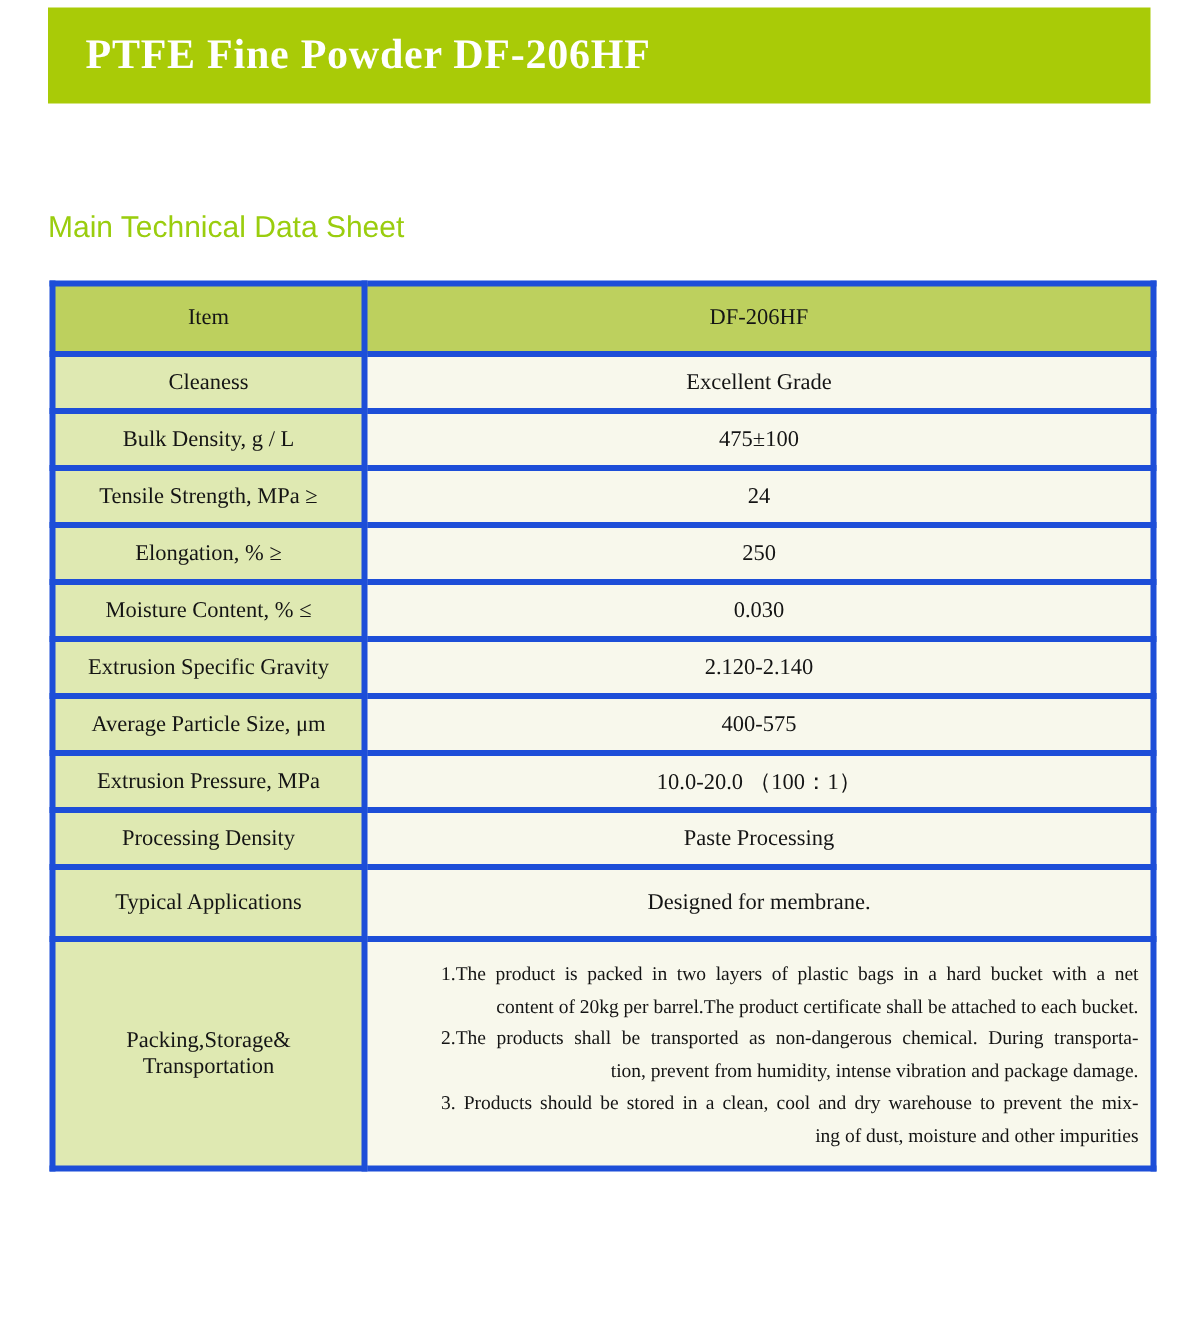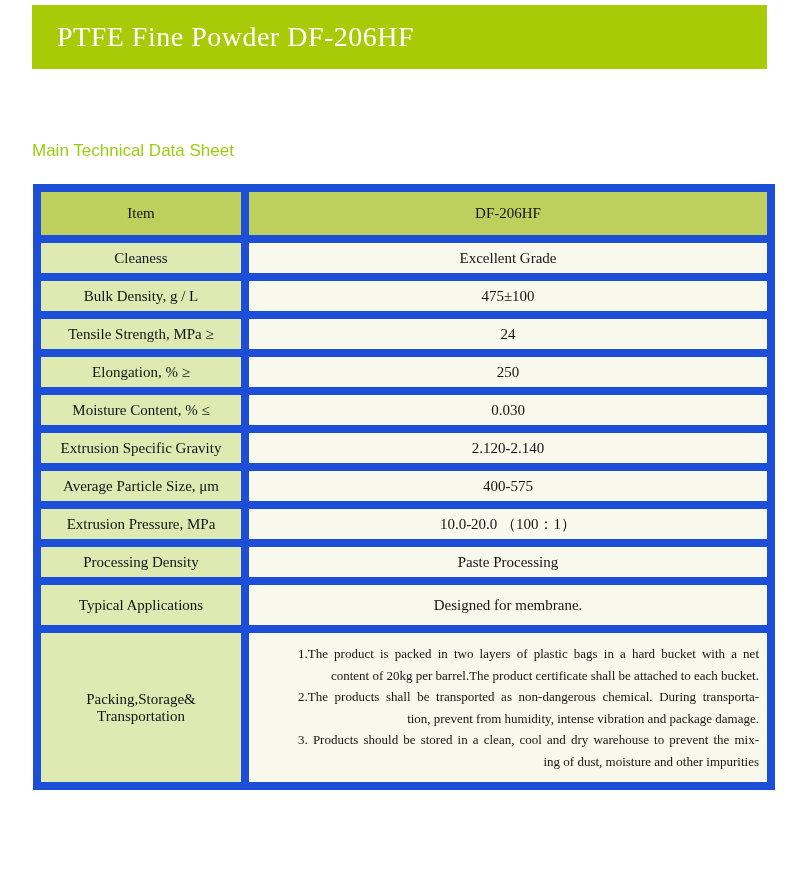--- a/index.html
+++ b/index.html
@@ -19,41 +19,41 @@
   .banner {
     margin: 5px 0 0 32px;
     width: 735px;
     height: 64px;
     background: #a9cb07;
     display: flex;
     align-items: center;
   }
   .banner-title {
     color: #ffffff;
-    font-weight: normal;
+    font-weight: bold;
     font-size: 28px;
     padding-left: 25px;
     letter-spacing: 0.5px;
   }
   .section-heading {
     margin: 72px 0 0 32px;
     font-family: "Liberation Sans", "DejaVu Sans", sans-serif;
-    font-size: 17px;
+    font-size: 20px;
     color: #9acd0e;
   }
   table.data-table {
     border-collapse: collapse;
     margin: 23px 0 0 33px;
     width: 734px;
     table-layout: fixed;
   }
   .data-table col.c1 { width: 208px; }
   .data-table col.c2 { width: 526px; }
   .data-table th, .data-table td {
-    border: 8px solid #1d4ed8;
+    border: 4px solid #1d4ed8;
     text-align: center;
     vertical-align: middle;
     font-size: 15px;
     font-weight: normal;
     color: #141414;
     padding: 2px 4px;
   }
   .data-table thead th {
     background: #bdd05e;
     height: 39px;

